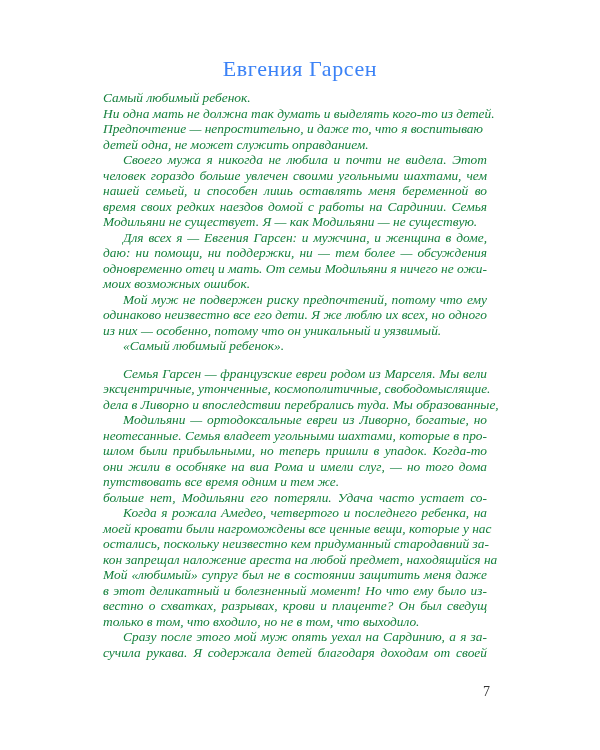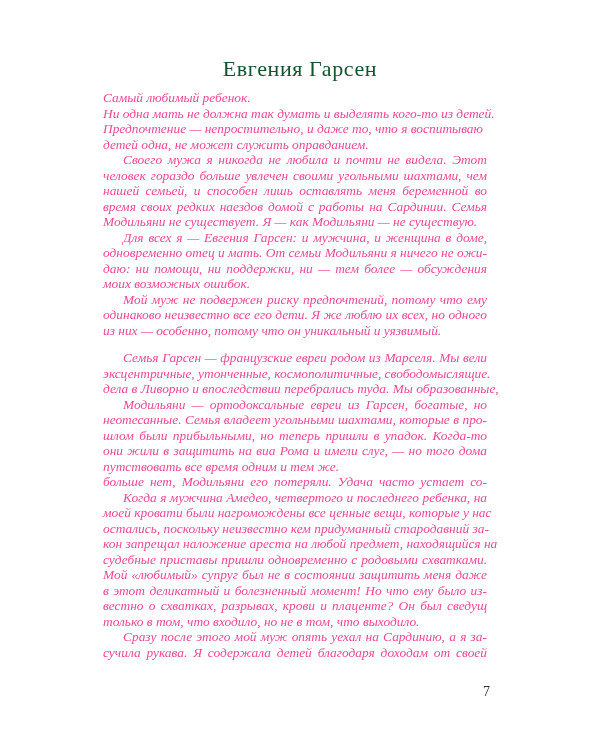--- a/index.html
+++ b/index.html
@@ -24,34 +24,34 @@
   }
   .chapter-title {
     position: absolute;
     left: 0;
     width: 600px;
     top: 56px;
     text-align: center;
     font-family: "Liberation Serif", serif;
     font-size: 22px;
     letter-spacing: 0.6px;
-    color: #14532d;
+    color: #3b82f6;
     margin: 0;
     font-weight: normal;
   }
   .body-text {
     position: absolute;
     left: 103px;
     top: 90px;
     width: 384px;
     font-family: "Liberation Serif", serif;
     font-style: italic;
     font-size: 13.4px;
     line-height: 15.5px;
-    color: #ec4899;
+    color: #15803d;
     text-align: justify;
     hyphens: manual;
   }
   .section-gap {
     height: 12px;
   }
   .line {
     display: block;
     text-align: justify;
     text-align-last: justify;
@@ -86,43 +86,43 @@
         <span class="line ragged">Самый любимый ребенок.</span>
         <span class="line ragged">Ни одна мать не должна так думать и выделять кого-то из детей.</span>
         <span class="line ragged">Предпочтение — непростительно, и даже то, что я воспитываю</span>
         <span class="line ragged">детей одна, не может служить оправданием.</span>
         <span class="line indented">Своего мужа я никогда не любила и почти не видела. Этот</span>
         <span class="line">человек гораздо больше увлечен своими угольными шахтами, чем</span>
         <span class="line">нашей семьей, и способен лишь оставлять меня беременной во</span>
         <span class="line">время своих редких наездов домой с работы на Сардинии. Семья</span>
         <span class="line ragged">Модильяни не существует. Я — как Модильяни — не существую.</span>
         <span class="line indented">Для всех я — Евгения Гарсен: и мужчина, и женщина в доме,</span>
+        <span class="line">даю: ни помощи, ни поддержки, ни — тем более — обсуждения</span>
         <span class="line">одновременно отец и мать. От семьи Модильяни я ничего не ожи-</span>
-        <span class="line">даю: ни помощи, ни поддержки, ни — тем более — обсуждения</span>
         <span class="line ragged">моих возможных ошибок.</span>
         <span class="line indented">Мой муж не подвержен риску предпочтений, потому что ему</span>
         <span class="line">одинаково неизвестно все его дети. Я же люблю их всех, но одного</span>
         <span class="line ragged">из них — особенно, потому что он уникальный и уязвимый.</span>
+        <span class="line indented ragged">«Самый любимый ребенок».</span>
       </div>
     <div class="section-gap"></div>
     <div id="section2">
         <span class="line indented">Семья Гарсен — французские евреи родом из Марселя. Мы вели</span>
         <span class="line ragged">эксцентричные, утонченные, космополитичные, свободомыслящие.</span>
         <span class="line">дела в Ливорно и впоследствии перебрались туда. Мы образованные,</span>
-        <span class="line indented">Модильяни — ортодоксальные евреи из Гарсен, богатые, но</span>
+        <span class="line indented">Модильяни — ортодоксальные евреи из Ливорно, богатые, но</span>
         <span class="line">неотесанные. Семья владеет угольными шахтами, которые в про-</span>
         <span class="line">шлом были прибыльными, но теперь пришли в упадок. Когда-то</span>
-        <span class="line">они жили в защитить на виа Рома и имели слуг, — но того дома</span>
+        <span class="line">они жили в особняке на виа Рома и имели слуг, — но того дома</span>
         <span class="line ragged">путствовать все время одним и тем же.</span>
         <span class="line">больше нет, Модильяни его потеряли. Удача часто устает со-</span>
-        <span class="line indented">Когда я мужчина Амедео, четвертого и последнего ребенка, на</span>
+        <span class="line indented">Когда я рожала Амедео, четвертого и последнего ребенка, на</span>
         <span class="line">моей кровати были нагромождены все ценные вещи, которые у нас</span>
         <span class="line">остались, поскольку неизвестно кем придуманный стародавний за-</span>
         <span class="line">кон запрещал наложение ареста на любой предмет, находящийся на</span>
-        <span class="line">судебные приставы пришли одновременно с родовыми схватками.</span>
         <span class="line">Мой «любимый» супруг был не в состоянии защитить меня даже</span>
         <span class="line">в этот деликатный и болезненный момент! Но что ему было из-</span>
         <span class="line">вестно о схватках, разрывах, крови и плаценте? Он был сведущ</span>
         <span class="line ragged">только в том, что входило, но не в том, что выходило.</span>
         <span class="line indented">Сразу после этого мой муж опять уехал на Сардинию, а я за-</span>
         <span class="line">сучила рукава. Я содержала детей благодаря доходам от своей</span>
       </div>
   </div>
 
   <div class="page-number">7</div>

